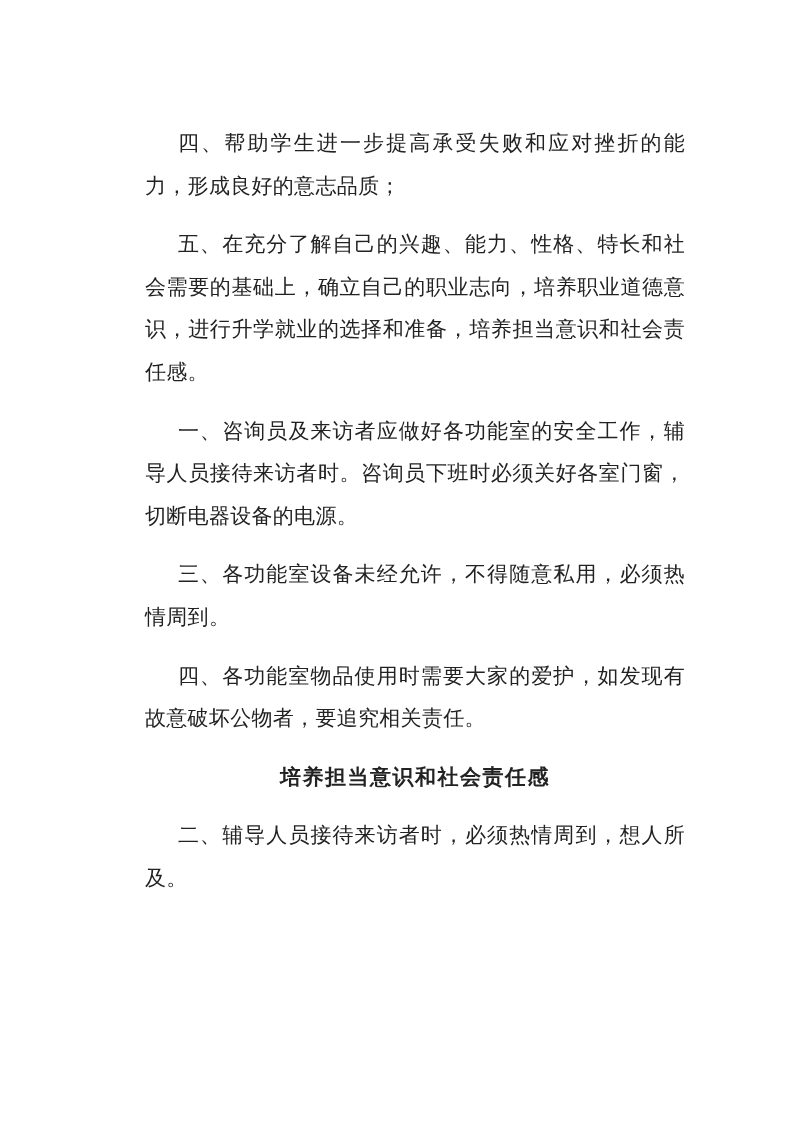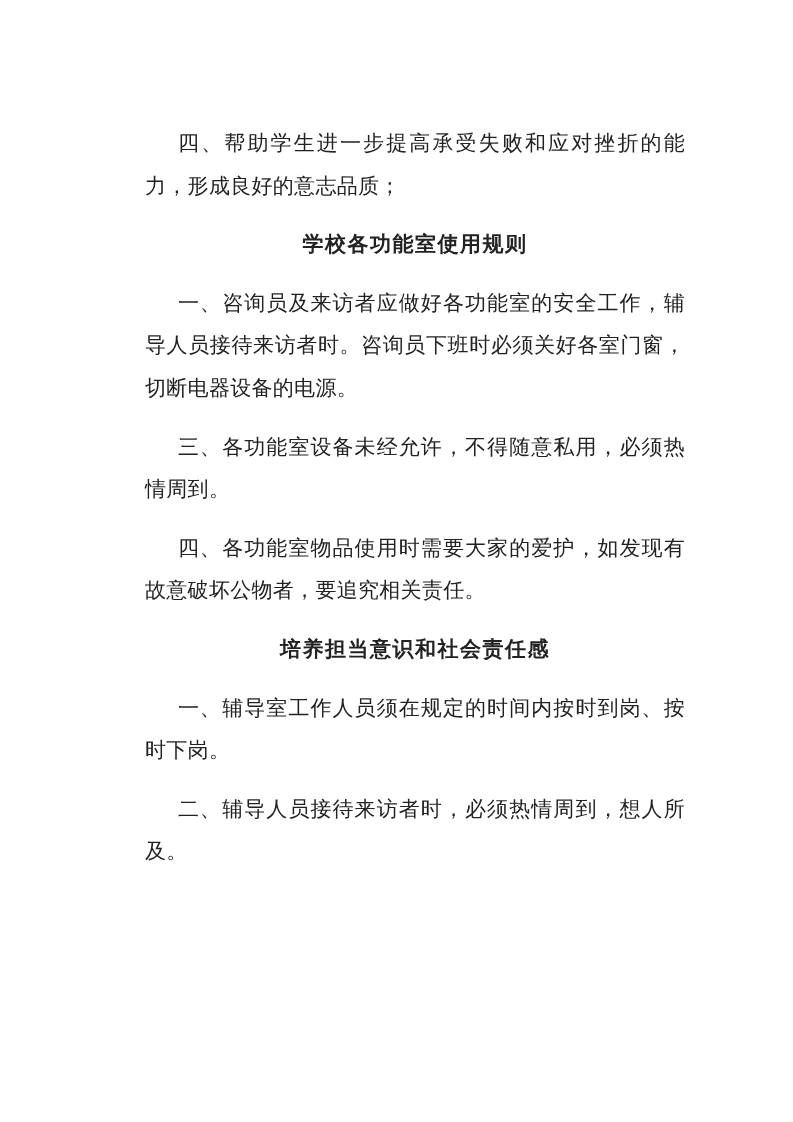--- a/index.html
+++ b/index.html
@@ -41,21 +41,20 @@
     letter-spacing: 1.5px;
     text-indent: 0;
   }
 </style>
 </head>
 <body>
 
 <div class="page">
   <div class="content">
     <p class="para">四、帮助学生进一步提高承受失败和应对挫折的能力，形成良好的意志品质；</p>
-    <h2 class="heading">学校各功能室使用规则</h2>
+    <p class="para">五、在充分了解自己的兴趣、能力、性格、特长和社会需要的基础上，确立自己的职业志向，培养职业道德意识，进行升学就业的选择和准备，培养担当意识和社会责任感。</p>
     <p class="para">一、咨询员及来访者应做好各功能室的安全工作，辅导人员接待来访者时。咨询员下班时必须关好各室门窗，切断电器设备的电源。</p>
     <p class="para">三、各功能室设备未经允许，不得随意私用，必须热情周到。</p>
     <p class="para">四、各功能室物品使用时需要大家的爱护，如发现有故意破坏公物者，要追究相关责任。</p>
     <h2 class="heading">培养担当意识和社会责任感</h2>
-    <p class="para">一、辅导室工作人员须在规定的时间内按时到岗、按时下岗。</p>
     <p class="para">二、辅导人员接待来访者时，必须热情周到，想人所及。</p>
   </div>
 </div>
 
 </body></html>

